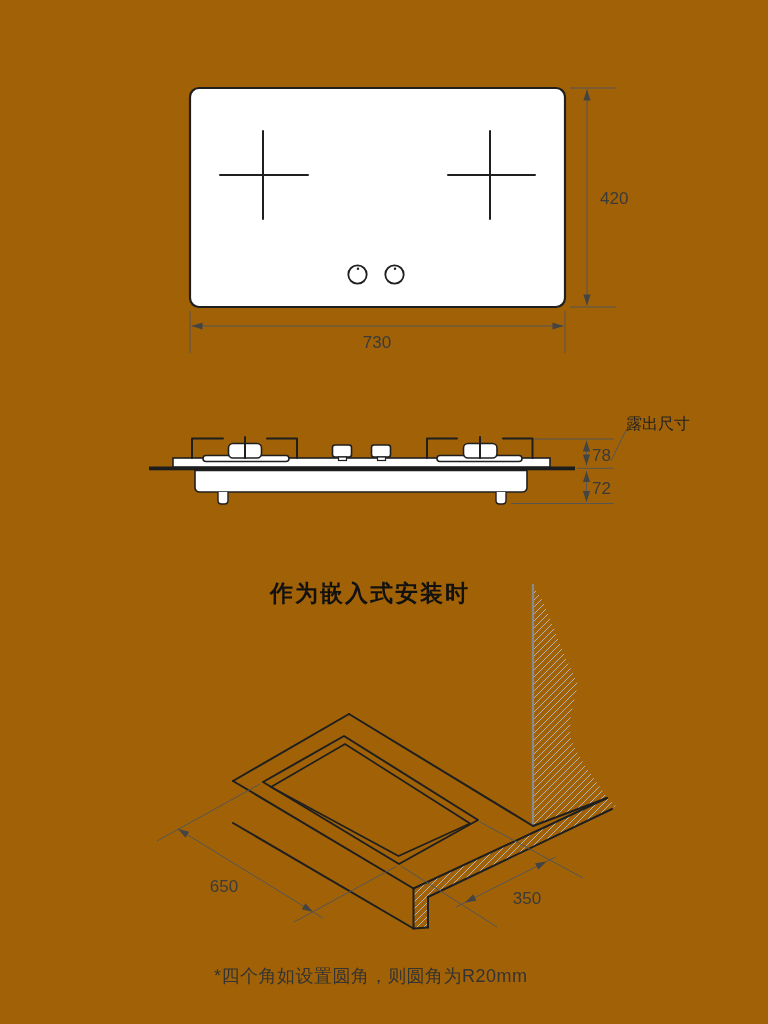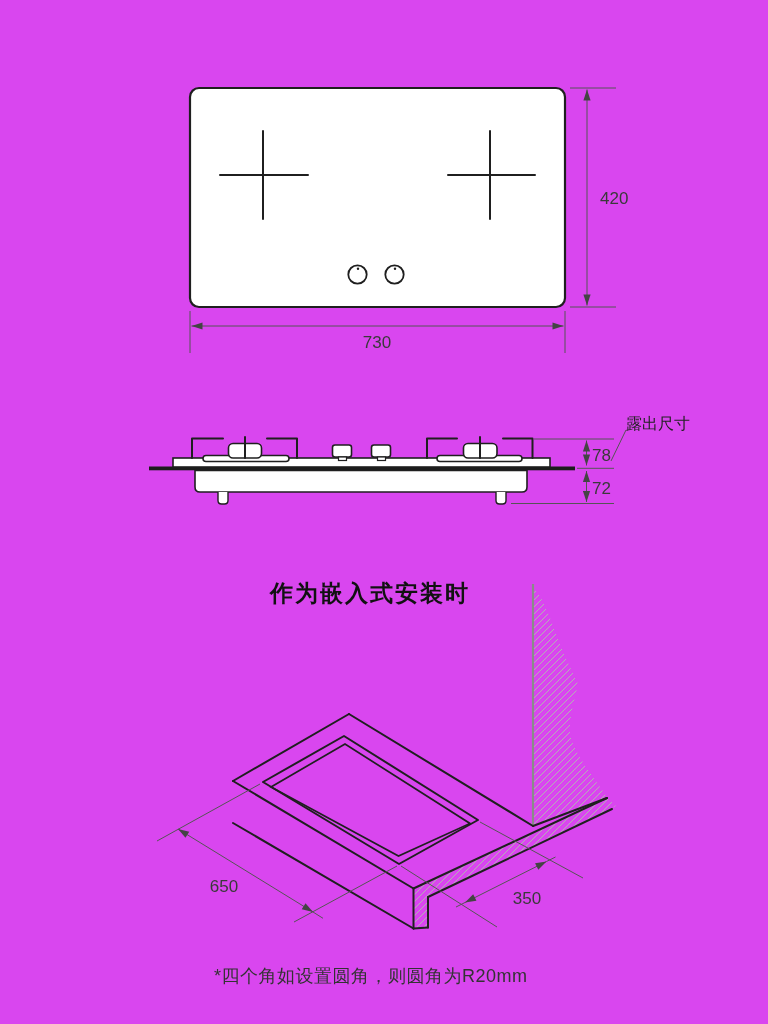--- a/index.html
+++ b/index.html
@@ -1,16 +1,16 @@
 <!DOCTYPE html>
 <html><head>
 <meta charset="utf-8">
 <style>
   html,body{margin:0;padding:0;background:#fff;}
-  .page{position:relative;width:768px;height:1024px;background:#d946ef;margin:0 auto;overflow:hidden;
+  .page{position:relative;width:768px;height:1024px;background:#a16207;margin:0 auto;overflow:hidden;
         font-family:"Liberation Sans","DejaVu Sans",sans-serif;}
   svg{display:block;}
   text{font-family:"Liberation Sans","DejaVu Sans",sans-serif;fill:#3a3a3a;}
   .dim-num{font-size:17px;}
   .callout{font-size:16px;fill:#222;}
   .view-title{font-size:23px;font-weight:bold;fill:#111;letter-spacing:2px;}
   .footnote{font-size:18px;fill:#333;letter-spacing:0.5px;}
   .ln{stroke:#1f1f1f;stroke-width:2;fill:none;stroke-linecap:round;stroke-linejoin:round;}
   .ln-md{stroke:#1f1f1f;stroke-width:1.6;fill:#fff;}
   .thin{stroke:#555;stroke-width:1;fill:none;}

